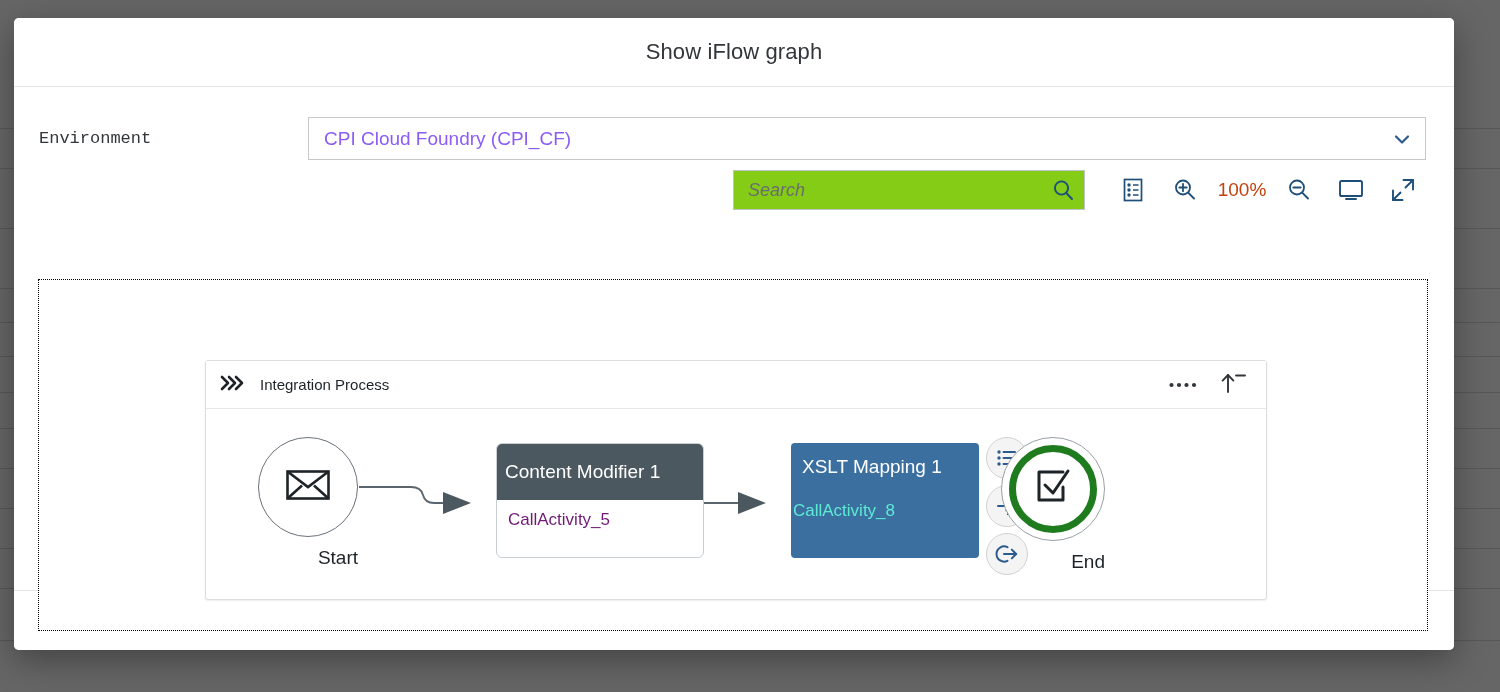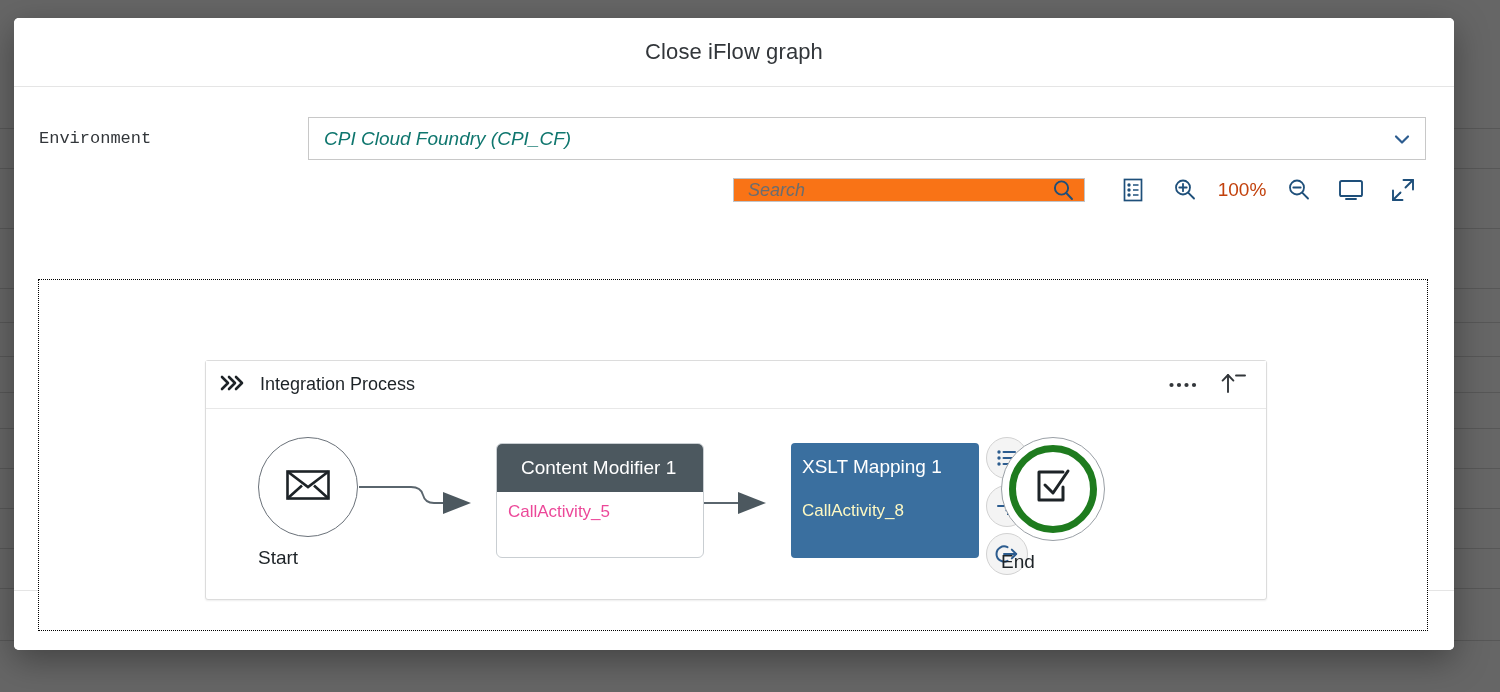--- a/index.html
+++ b/index.html
@@ -121,50 +121,49 @@
     height: 43px;
     border: 1px solid #c8c8c8;
     background: #ffffff;
     box-sizing: border-box;
     display: flex;
     align-items: center;
     cursor: pointer;
   }
   .env-value {
     font-size: 19px;
-    color: #0f766e;
+    color: #8b5cf6;
     padding-left: 15px;
     flex: 1 1 auto;
-    font-style: italic;
   }
   .env-chevron {
     width: 46px;
     display: flex;
     align-items: center;
     justify-content: center;
   }
 
   
   .toolbar {
     position: absolute;
     right: 25px;
     top: 84px;
     height: 38px;
     display: flex;
     align-items: center;
     gap: 0;
   }
   .search-box {
     width: 352px;
-    height: 24px;
+    height: 40px;
     border: 1px solid #c0c4c8;
     box-sizing: border-box;
     display: flex;
     align-items: center;
-    background: #f97316;
+    background: #84cc16;
     margin-right: 22px;
   }
   .search-input {
     flex: 1 1 auto;
     border: none;
     outline: none;
     font-size: 18px;
     font-style: italic;
     color: #4a4a4a;
     padding-left: 14px;
@@ -230,21 +229,21 @@
   .pool-header {
     height: 48px;
     border-bottom: 1px solid #e8e8e8;
     display: flex;
     align-items: center;
     padding: 0 14px;
     box-sizing: border-box;
     background: #ffffff;
   }
   .pool-title {
-    font-size: 18px;
+    font-size: 15px;
     color: #1d2327;
     margin-left: 14px;
     flex: 1 1 auto;
   }
   .pool-actions {
     display: flex;
     align-items: center;
     gap: 16px;
     padding-right: 4px;
   }
@@ -261,52 +260,52 @@
     width: 100px; height: 100px;
     border-radius: 50%;
     border: 1px solid #6a7179;
     background: #ffffff;
     display: flex;
     align-items: center;
     justify-content: center;
     box-sizing: border-box;
   }
   .node-label {
-    text-align: left;
+    text-align: right;
     font-size: 19px;
     color: #1d2327;
     margin-top: 10px;
   }
 
   .node-cm {
     position: absolute;
     left: 290px;
     top: 82px;
     width: 208px;
     height: 115px;
     border-radius: 6px;
     overflow: hidden;
     border: 1px solid #c9ced2;
     box-sizing: border-box;
     background: #ffffff;
   }
   .node-cm .nhead {
-    height: 48px;
+    height: 56px;
     background: #4c585f;
     color: #ffffff;
     display: flex;
     align-items: center;
-    padding-left: 24px;
+    padding-left: 8px;
     font-size: 19px;
     box-sizing: border-box;
   }
   .node-cm .nbody {
     padding: 8px 11px 0 11px;
     font-size: 17px;
-    color: #ec4899;
+    color: #701a75;
     line-height: 1.38;
     word-break: break-all;
   }
 
   .node-xslt {
     position: absolute;
     left: 585px;
     top: 82px;
     width: 188px;
     height: 115px;
@@ -318,23 +317,23 @@
   .node-xslt .nhead {
     height: 48px;
     color: #ffffff;
     display: flex;
     align-items: center;
     padding-left: 11px;
     font-size: 19px;
     box-sizing: border-box;
   }
   .node-xslt .nbody {
-    padding: 8px 11px 0 11px;
+    padding: 8px 11px 0 2px;
     font-size: 17px;
-    color: #fef9c3;
+    color: #5eead4;
     line-height: 1.38;
     word-break: break-all;
   }
 
   
   .act-btn {
     position: absolute;
     width: 42px;
     height: 42px;
     border-radius: 50%;
@@ -415,21 +414,21 @@
     <div class="bg-row" style="top:508px"></div>
     <div class="bg-row" style="top:548px"></div>
     <div class="bg-row" style="top:588px"></div>
     <div class="bg-row" style="top:640px"></div>
   </div>
   <div class="overlay-dim"></div>
 
   <div class="dialog">
 
     <div class="dlg-header">
-      <div class="dlg-title">Close iFlow graph</div>
+      <div class="dlg-title">Show iFlow graph</div>
     </div>
 
     <div class="dlg-body">
 
       <div class="env-row">
         <div class="env-label">Environment</div>
         <div class="env-select">
           <div class="env-value">CPI Cloud Foundry (CPI_CF)</div>
           <div class="env-chevron">
             <svg width="22" height="22" viewBox="0 0 22 22">

